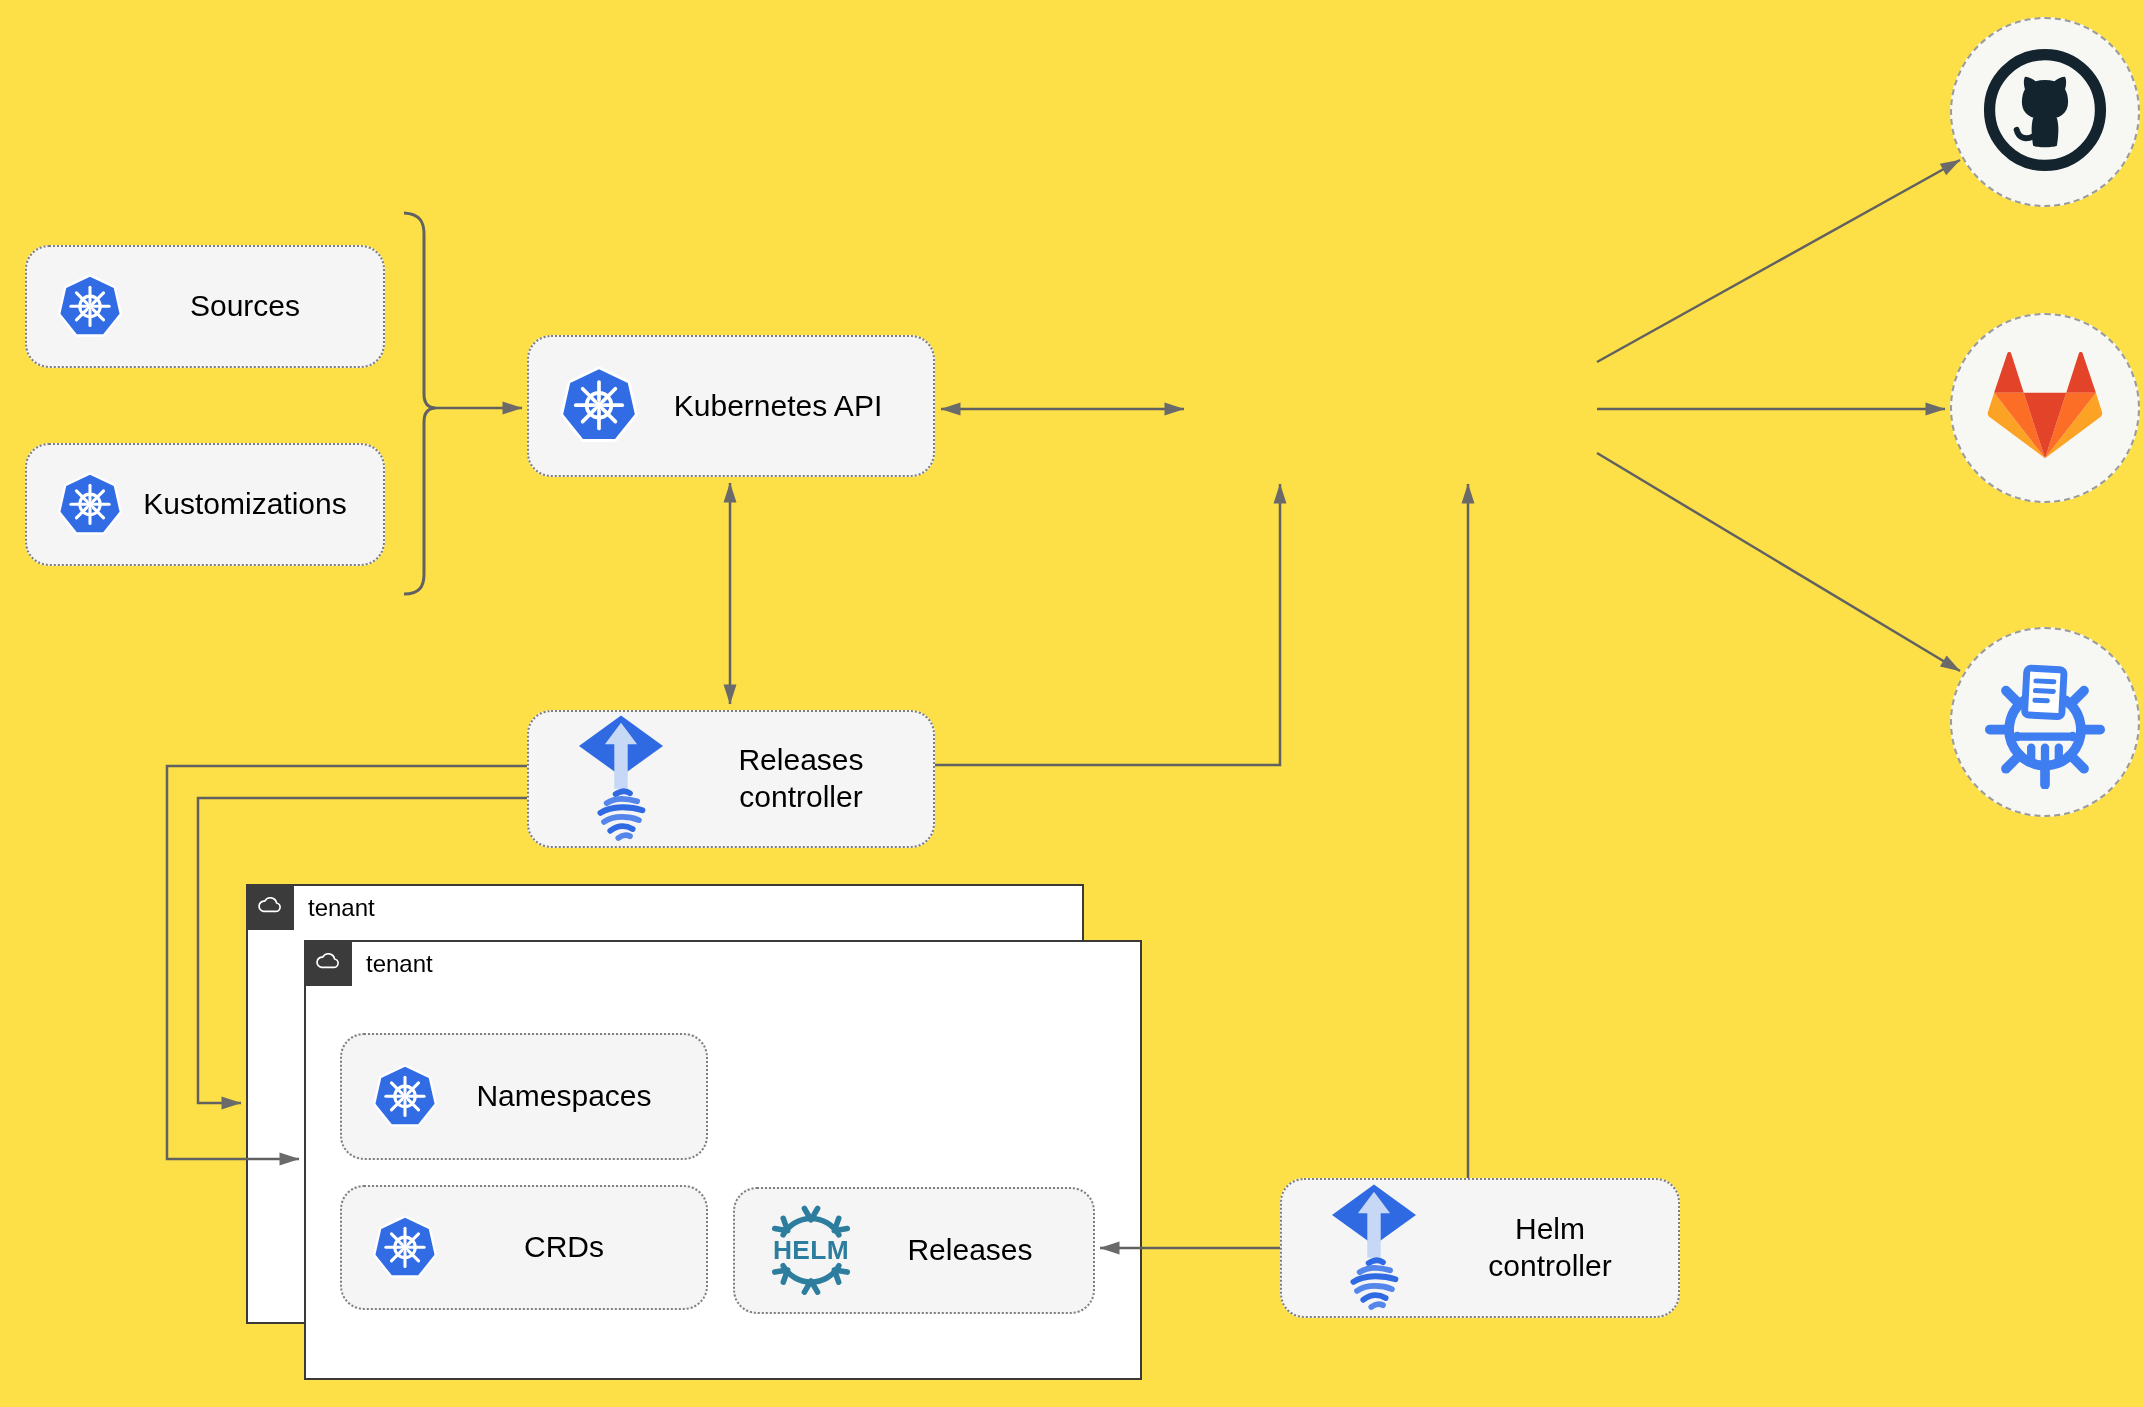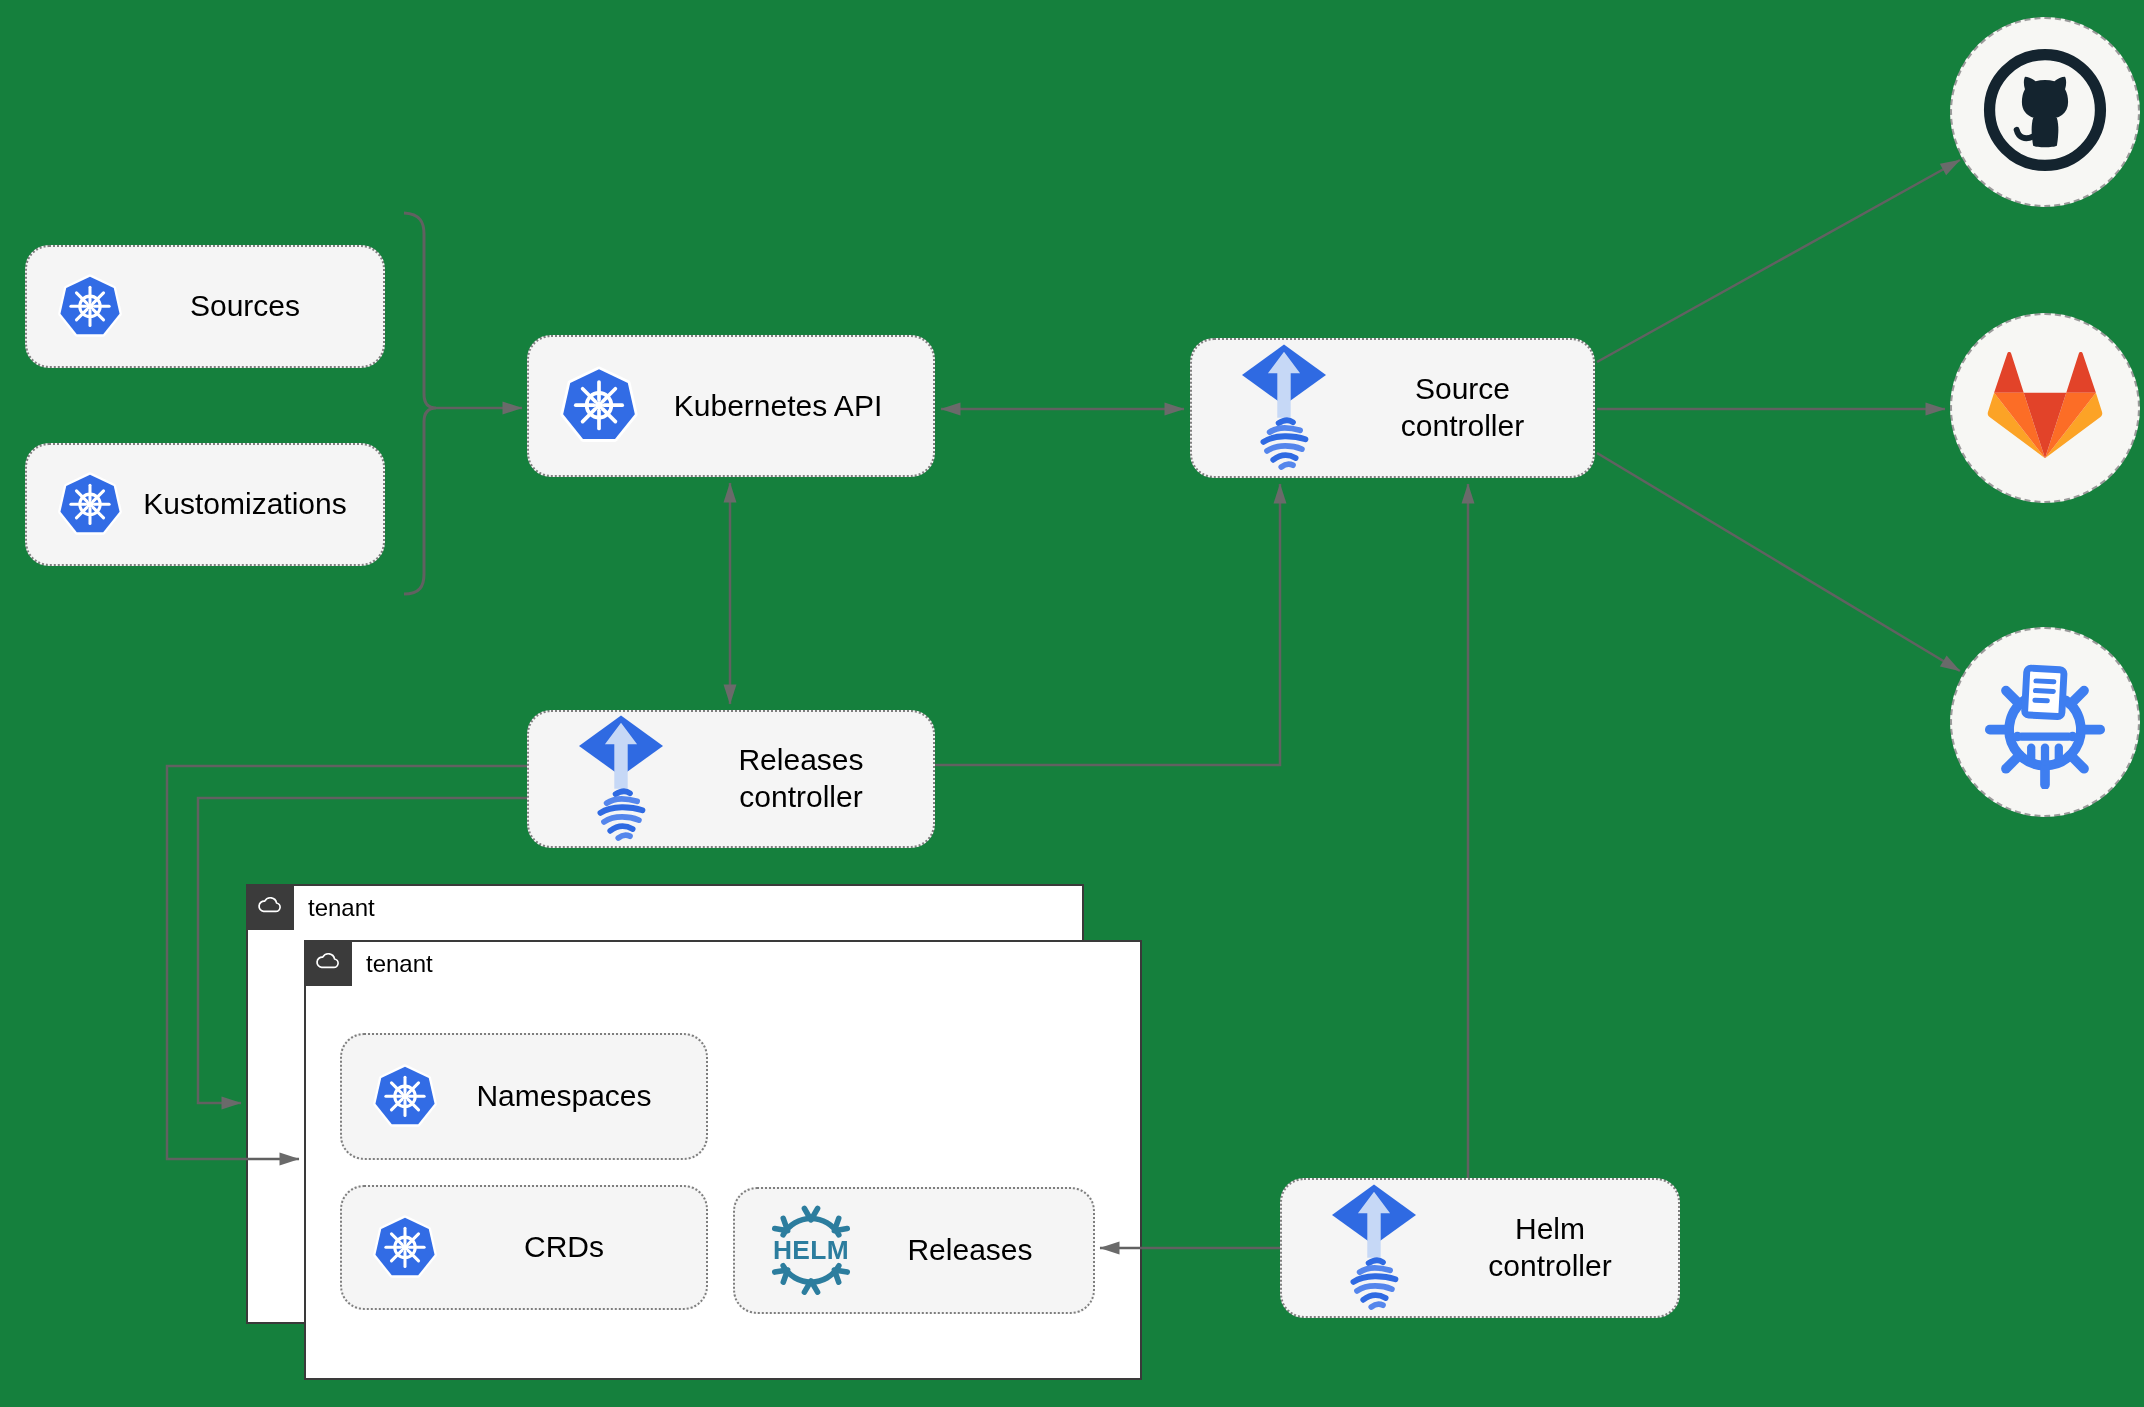--- a/index.html
+++ b/index.html
@@ -1,17 +1,17 @@
 <!DOCTYPE html>
 <html><head>
 <meta charset="utf-8">
 <style>
   html,body{margin:0;padding:0;background:#ffffff;}
   body{font-family:"Liberation Sans","DejaVu Sans",sans-serif;color:#000;}
-  .canvas{position:relative;width:2144px;height:1407px;background:#15803d;overflow:hidden;}
+  .canvas{position:relative;width:2144px;height:1407px;background:#fde047;overflow:hidden;}
 
   
   .node{position:absolute;background:#f5f5f5;border:2.2px dotted #7e7e7e;border-radius:24px;
         display:flex;align-items:center;box-sizing:border-box;z-index:3;}
   .nicon{margin-left:30px;flex:0 0 auto;display:flex;align-items:flex-end;}
   .nlabel{flex:1 1 auto;text-align:center;font-size:30px;line-height:1.22;padding-right:16px;}
   .node--ctl .nicon{margin-left:44px;}
   .node--ctl .nlabel{flex:none;max-width:195px;margin:0 auto;padding-right:0;}
 
   .i66{width:66px;height:66px;}
@@ -97,28 +97,20 @@
 
   <div class="node" style="left:527px;top:335px;width:408px;height:142px">
     <span class="nicon">
         <svg class="i80" viewBox="0 0 100 100">
           <use href="#sym-k8s"></use>
         </svg>
       </span>
     <span class="nlabel">Kubernetes API</span>
   </div>
 
-  <div class="node node--ctl" style="left:1190px;top:338px;width:405px;height:140px">
-    <span class="nicon">
-        <svg class="iflux" viewBox="0 0 100 150">
-          <use href="#sym-flux"></use>
-        </svg>
-      </span>
-    <span class="nlabel">Source controller</span>
-  </div>
 
   <div class="node node--ctl" style="left:527px;top:710px;width:408px;height:138px">
     <span class="nicon">
         <svg class="iflux" viewBox="0 0 100 150">
           <use href="#sym-flux"></use>
         </svg>
       </span>
     <span class="nlabel">Releases controller</span>
   </div>
 

